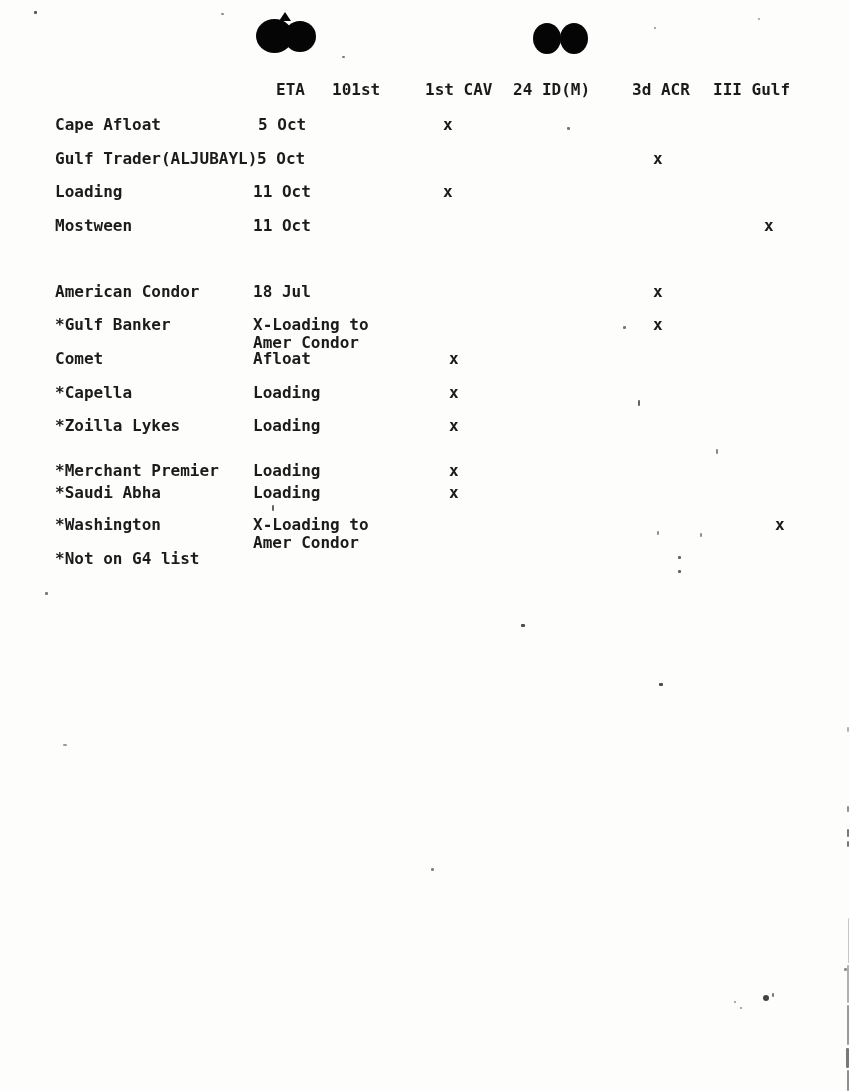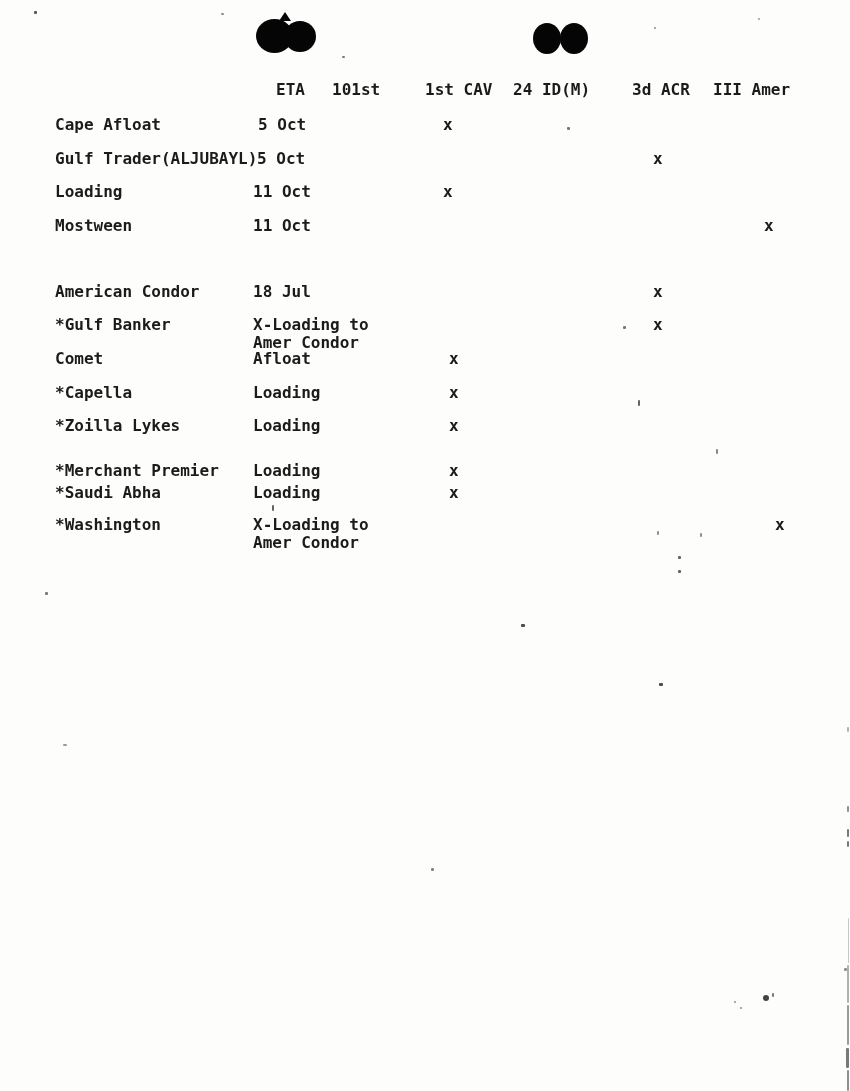--- a/index.html
+++ b/index.html
@@ -41,21 +41,21 @@
     <div class="blob" style="left:533px;top:23px;width:28px;height:31px;"></div>
     <div class="blob" style="left:560px;top:23px;width:28px;height:31px;"></div>
   </div>
 
   <div class="row hdr">
     <span class="abs h-eta">ETA</span>
     <span class="abs h-101">101st</span>
     <span class="abs h-cav">1st CAV</span>
     <span class="abs h-id">24 ID(M)</span>
     <span class="abs h-acr">3d ACR</span>
-    <span class="abs h-arty">III Amer</span>
+    <span class="abs h-arty">III Gulf</span>
   </div>
 
   <div class="row" style="top:118px">
     <span class="abs c-name">Cape Afloat</span>
     <span class="abs c-eta5">5 Oct</span>
     <span class="abs m-cav">x</span>
   </div>
 
   <div class="row" style="top:152px">
     <span class="abs c-name">Gulf Trader(ALJUBAYL)</span>
@@ -119,20 +119,23 @@
     <span class="abs m-cav2">x</span>
   </div>
 
   <div class="row" style="top:518px">
     <span class="abs c-name">*Washington</span>
     <span class="abs c-eta">X-Loading to</span>
     <span class="abs c-eta eta2">Amer Condor</span>
     <span class="abs m-arty-w">x</span>
   </div>
 
+  <div class="row" style="top:552px">
+    <span class="abs c-name">*Not on G4 list</span>
+  </div>
 
   <div class="s" style="left:34px;top:11px;width:3px;height:3px;opacity:.75"></div>
   <div class="s" style="left:221px;top:13px;width:3px;height:2px;opacity:.5"></div>
   <div class="s" style="left:654px;top:27px;width:2px;height:2px;opacity:.5"></div>
   <div class="s" style="left:758px;top:18px;width:2px;height:2px;opacity:.45"></div>
   <div class="s" style="left:342px;top:56px;width:3px;height:2px;opacity:.6"></div>
   <div class="s" style="left:567px;top:127px;width:3px;height:3px;opacity:.6"></div>
   <div class="s" style="left:623px;top:326px;width:3px;height:3px;opacity:.6"></div>
   <div class="s" style="left:638px;top:400px;width:2px;height:6px;opacity:.7"></div>
   <div class="s" style="left:716px;top:449px;width:2px;height:5px;opacity:.55"></div>

